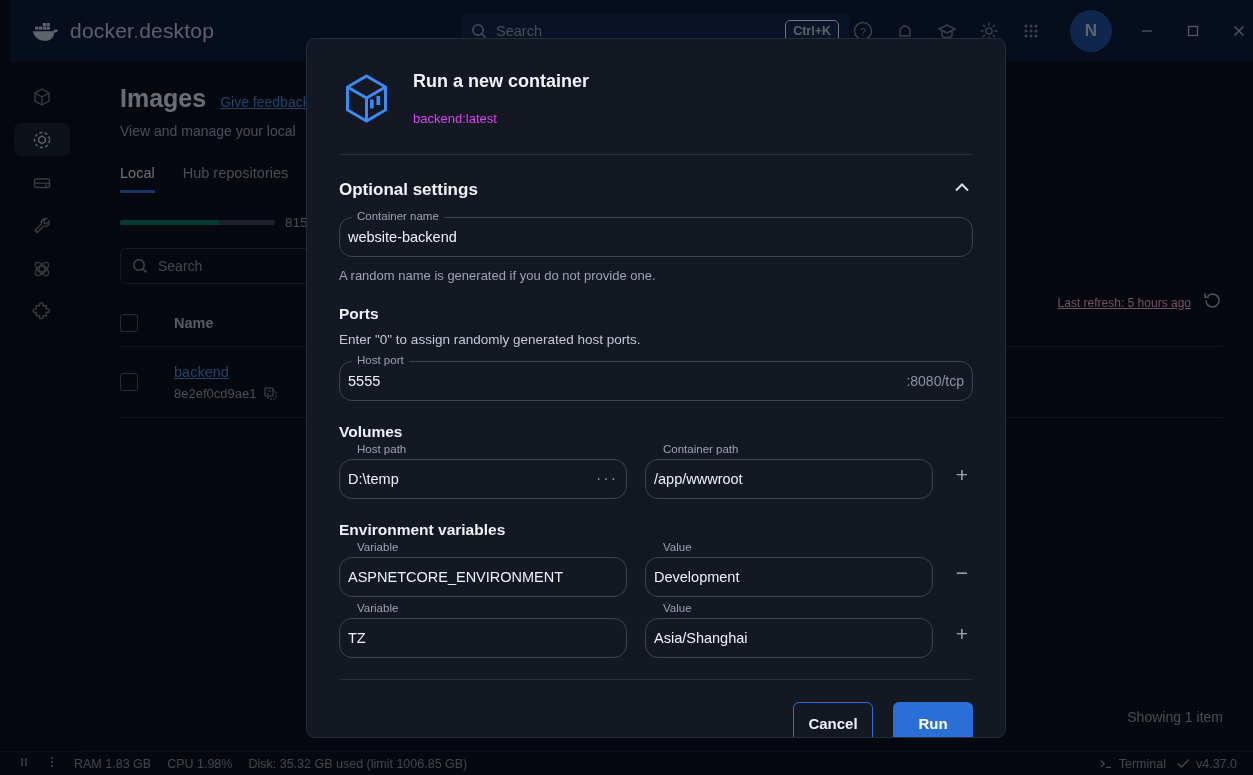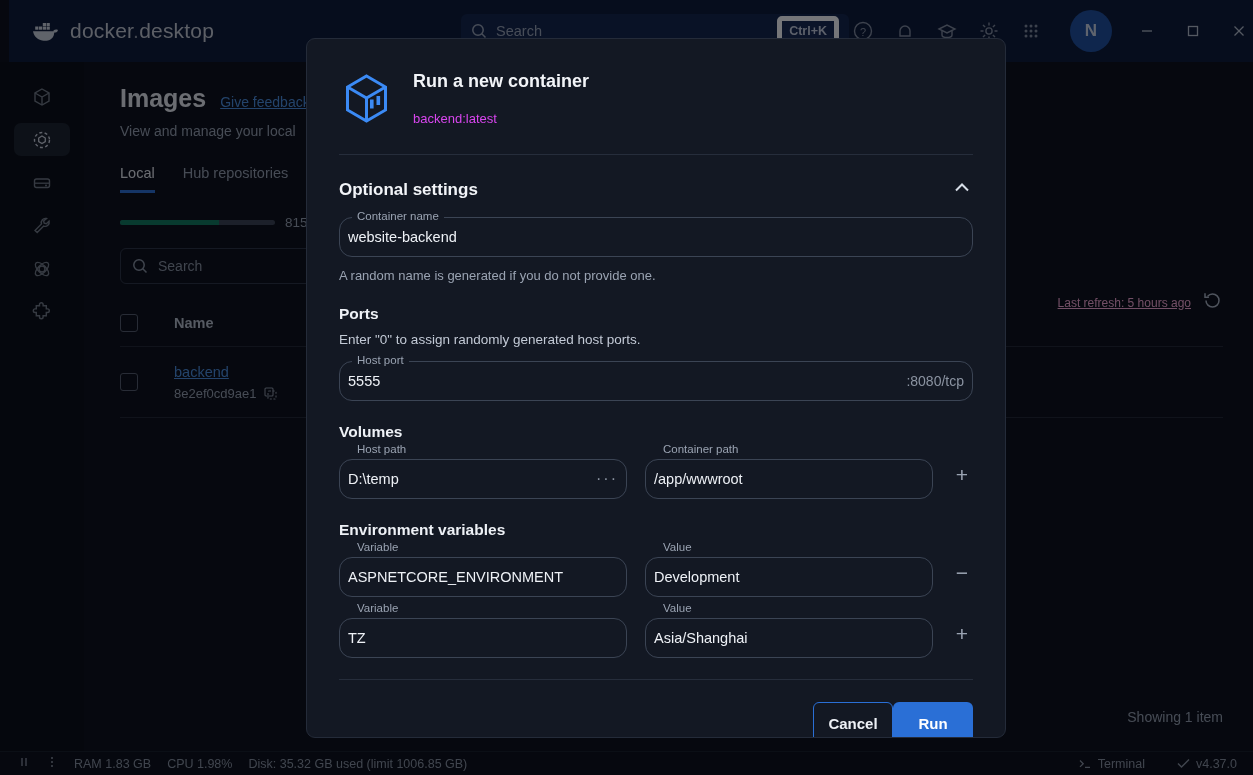--- a/index.html
+++ b/index.html
@@ -25,21 +25,21 @@
 
   .search-wrap {
     position: absolute; left: 452px; top: 14px;
     width: 388px; height: 34px;
     border-radius: 6px; background: #112248;
     display: flex; align-items: center; padding: 0 10px;
   }
   .search-ico { width: 16px; height: 16px; flex: 0 0 auto; }
   .search-ph { color: #9aa4b5; font-size: 14.5px; margin-left: 9px; flex: 1; }
   .kbd {
-    border: 5px solid #ffffff; border-radius: 5px;
+    border: 1px solid #ffffff; border-radius: 5px;
     color: #c7cfdd; font-size: 12.5px; font-weight: bold;
     padding: 3px 7px; background: #16264f;
   }
 
   .tb-icons { position: absolute; right: 150px; top: 0; height: 62px; display: flex; align-items: center; gap: 20px; }
   .tb-ico { width: 22px; height: 22px; opacity: .75; cursor: pointer; }
   .avatar {
     width: 42px; height: 42px; border-radius: 50%;
     background: #1d4florida; background: #1d4f9e;
     color: #cfd8e6; font-size: 17px; font-weight: 600;
@@ -129,21 +129,21 @@
 
   .showing { position: absolute; right: 30px; bottom: 26px; color: #98a1b0; font-size: 14px; }
 
   
   .statusbar {
     position: absolute; left: 0; bottom: 0; width: 1253px; height: 24px;
     background: #0a0d14; border-top: 1px solid #161b24;
     display: flex; align-items: center; color: #8b93a1; font-size: 12.5px;
   }
   .sb-left { display: flex; align-items: center; gap: 16px; margin-left: 18px; }
-  .sb-right { position: absolute; right: 16px; display: flex; align-items: center; gap: 32px; }
+  .sb-right { position: absolute; right: 16px; display: flex; align-items: center; gap: 11px; }
   .sb-item { display: flex; align-items: center; gap: 6px; }
 
   
   .overlay { position: absolute; inset: 0; background: rgba(4,6,11,.55); }
   .modal {
     position: absolute; left: 306px; top: 38px;
     width: 700px; height: 700px;
     background: #131823; border-radius: 9px;
     border: 1px solid #242b39;
     overflow: hidden;
@@ -182,21 +182,21 @@
   .note { color: #c3cad6; font-size: 13.5px; margin-bottom: 14px; }
 
   .row2 { display: flex; align-items: center; gap: 18px; margin-bottom: 12px; }
   .row2 .field { flex: 1; margin-bottom: 0; }
   .rowbtn {
     width: 22px; flex: 0 0 22px; text-align: center;
     color: #9aa3b2; font-size: 21px; cursor: pointer; line-height: 1;
   }
 
   .m-foot-div { height: 1px; background: #262d3b; margin: 0 32px; }
-  .m-foot { padding: 22px 32px; display: flex; justify-content: flex-end; }
+  .m-foot { padding: 22px 32px; display: flex; justify-content: flex-end; gap: 20px; }
   .btn { height: 42px; border-radius: 6px; font-size: 15px; font-weight: bold; cursor: pointer;
          display: flex; align-items: center; justify-content: center; }
   .btn-cancel { width: 80px; border: 1.6px solid #2a6fd6; color: #eef1f6; background: transparent; }
   .btn-run { width: 80px; background: #2a6fd6; color: #fff; border: none; }
 </style>
 </head>
 <body>
 
 <div id="app">
 

